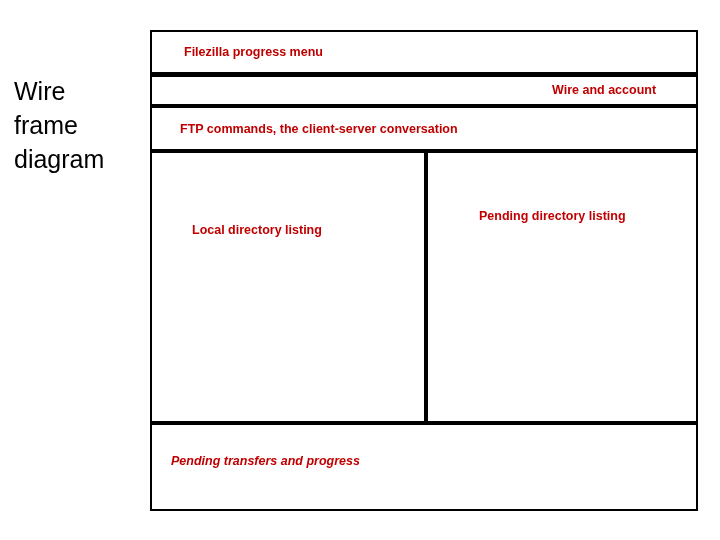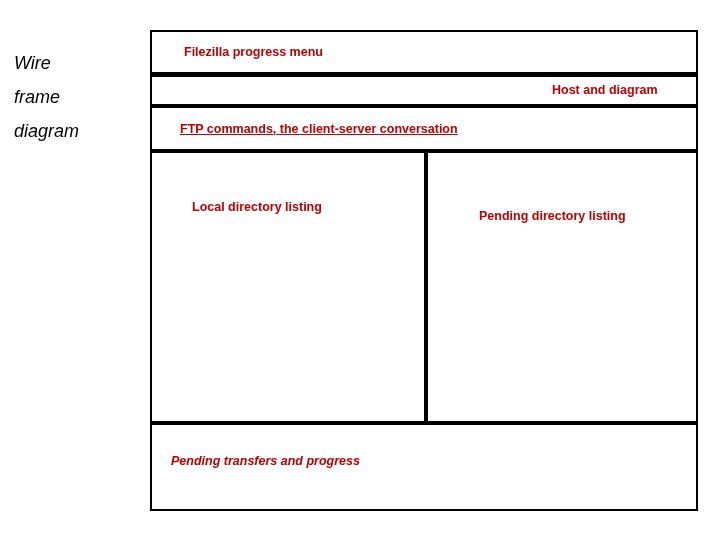--- a/index.html
+++ b/index.html
@@ -12,28 +12,27 @@
     height: 540px;
     position: relative;
     font-family: "Liberation Sans", sans-serif;
     overflow: hidden;
   }
 
   
   .wire-title {
     position: absolute;
     left: 14px;
-    top: 46px;
+    top: 74px;
     width: 130px;
-    font-size: 18px;
+    font-size: 25px;
     line-height: 34px;
     color: #000000;
     font-family: "Liberation Sans", sans-serif;
     white-space: pre-line;
-    font-style: italic;
   }
 
   
   .box {
     position: absolute;
     box-sizing: border-box;
     border: 2px solid #000000;
     background: #ffffff;
   }
 
@@ -50,37 +49,37 @@
   #menu-box      { left: 150px; top: 30px;  width: 548px; height: 44px; }
   #host-box      { left: 150px; top: 74px;  width: 548px; height: 32px; border-top-width: 3px; }
   #commands-box  { left: 150px; top: 106px; width: 548px; height: 45px; }
   #local-box     { left: 150px; top: 151px; width: 276px; height: 272px; }
   #remote-box    { left: 426px; top: 151px; width: 272px; height: 272px; }
   #transfers-box { left: 150px; top: 423px; width: 548px; height: 88px; }
 
   
   #menu-label      { left: 184px; top: 45px; }
   #host-label      { left: 552px; top: 83px; }
-  #commands-label  { left: 180px; top: 122px; text-decoration: underline; }
-  #local-label     { left: 192px; top: 200px; }
+  #commands-label  { left: 180px; top: 122px; }
+  #local-label     { left: 192px; top: 223px; }
   #remote-label    { left: 479px; top: 209px; }
   #transfers-label { left: 171px; top: 454px; font-style: italic; }
 </style>
 </head>
 <body>
 
 <div class="wire-title">Wire
 frame
 diagram</div>
 
 <div class="box" id="menu-box"></div>
 <div class="label" id="menu-label">Filezilla progress menu</div>
 
 <div class="box" id="host-box"></div>
-<div class="label" id="host-label">Host and diagram</div>
+<div class="label" id="host-label">Wire and account</div>
 
 <div class="box" id="commands-box"></div>
 <div class="label" id="commands-label">FTP commands, the client-server conversation</div>
 
 <div class="box" id="local-box"></div>
 <div class="label" id="local-label">Local directory listing</div>
 
 <div class="box" id="remote-box"></div>
 <div class="label" id="remote-label">Pending directory listing</div>
 

